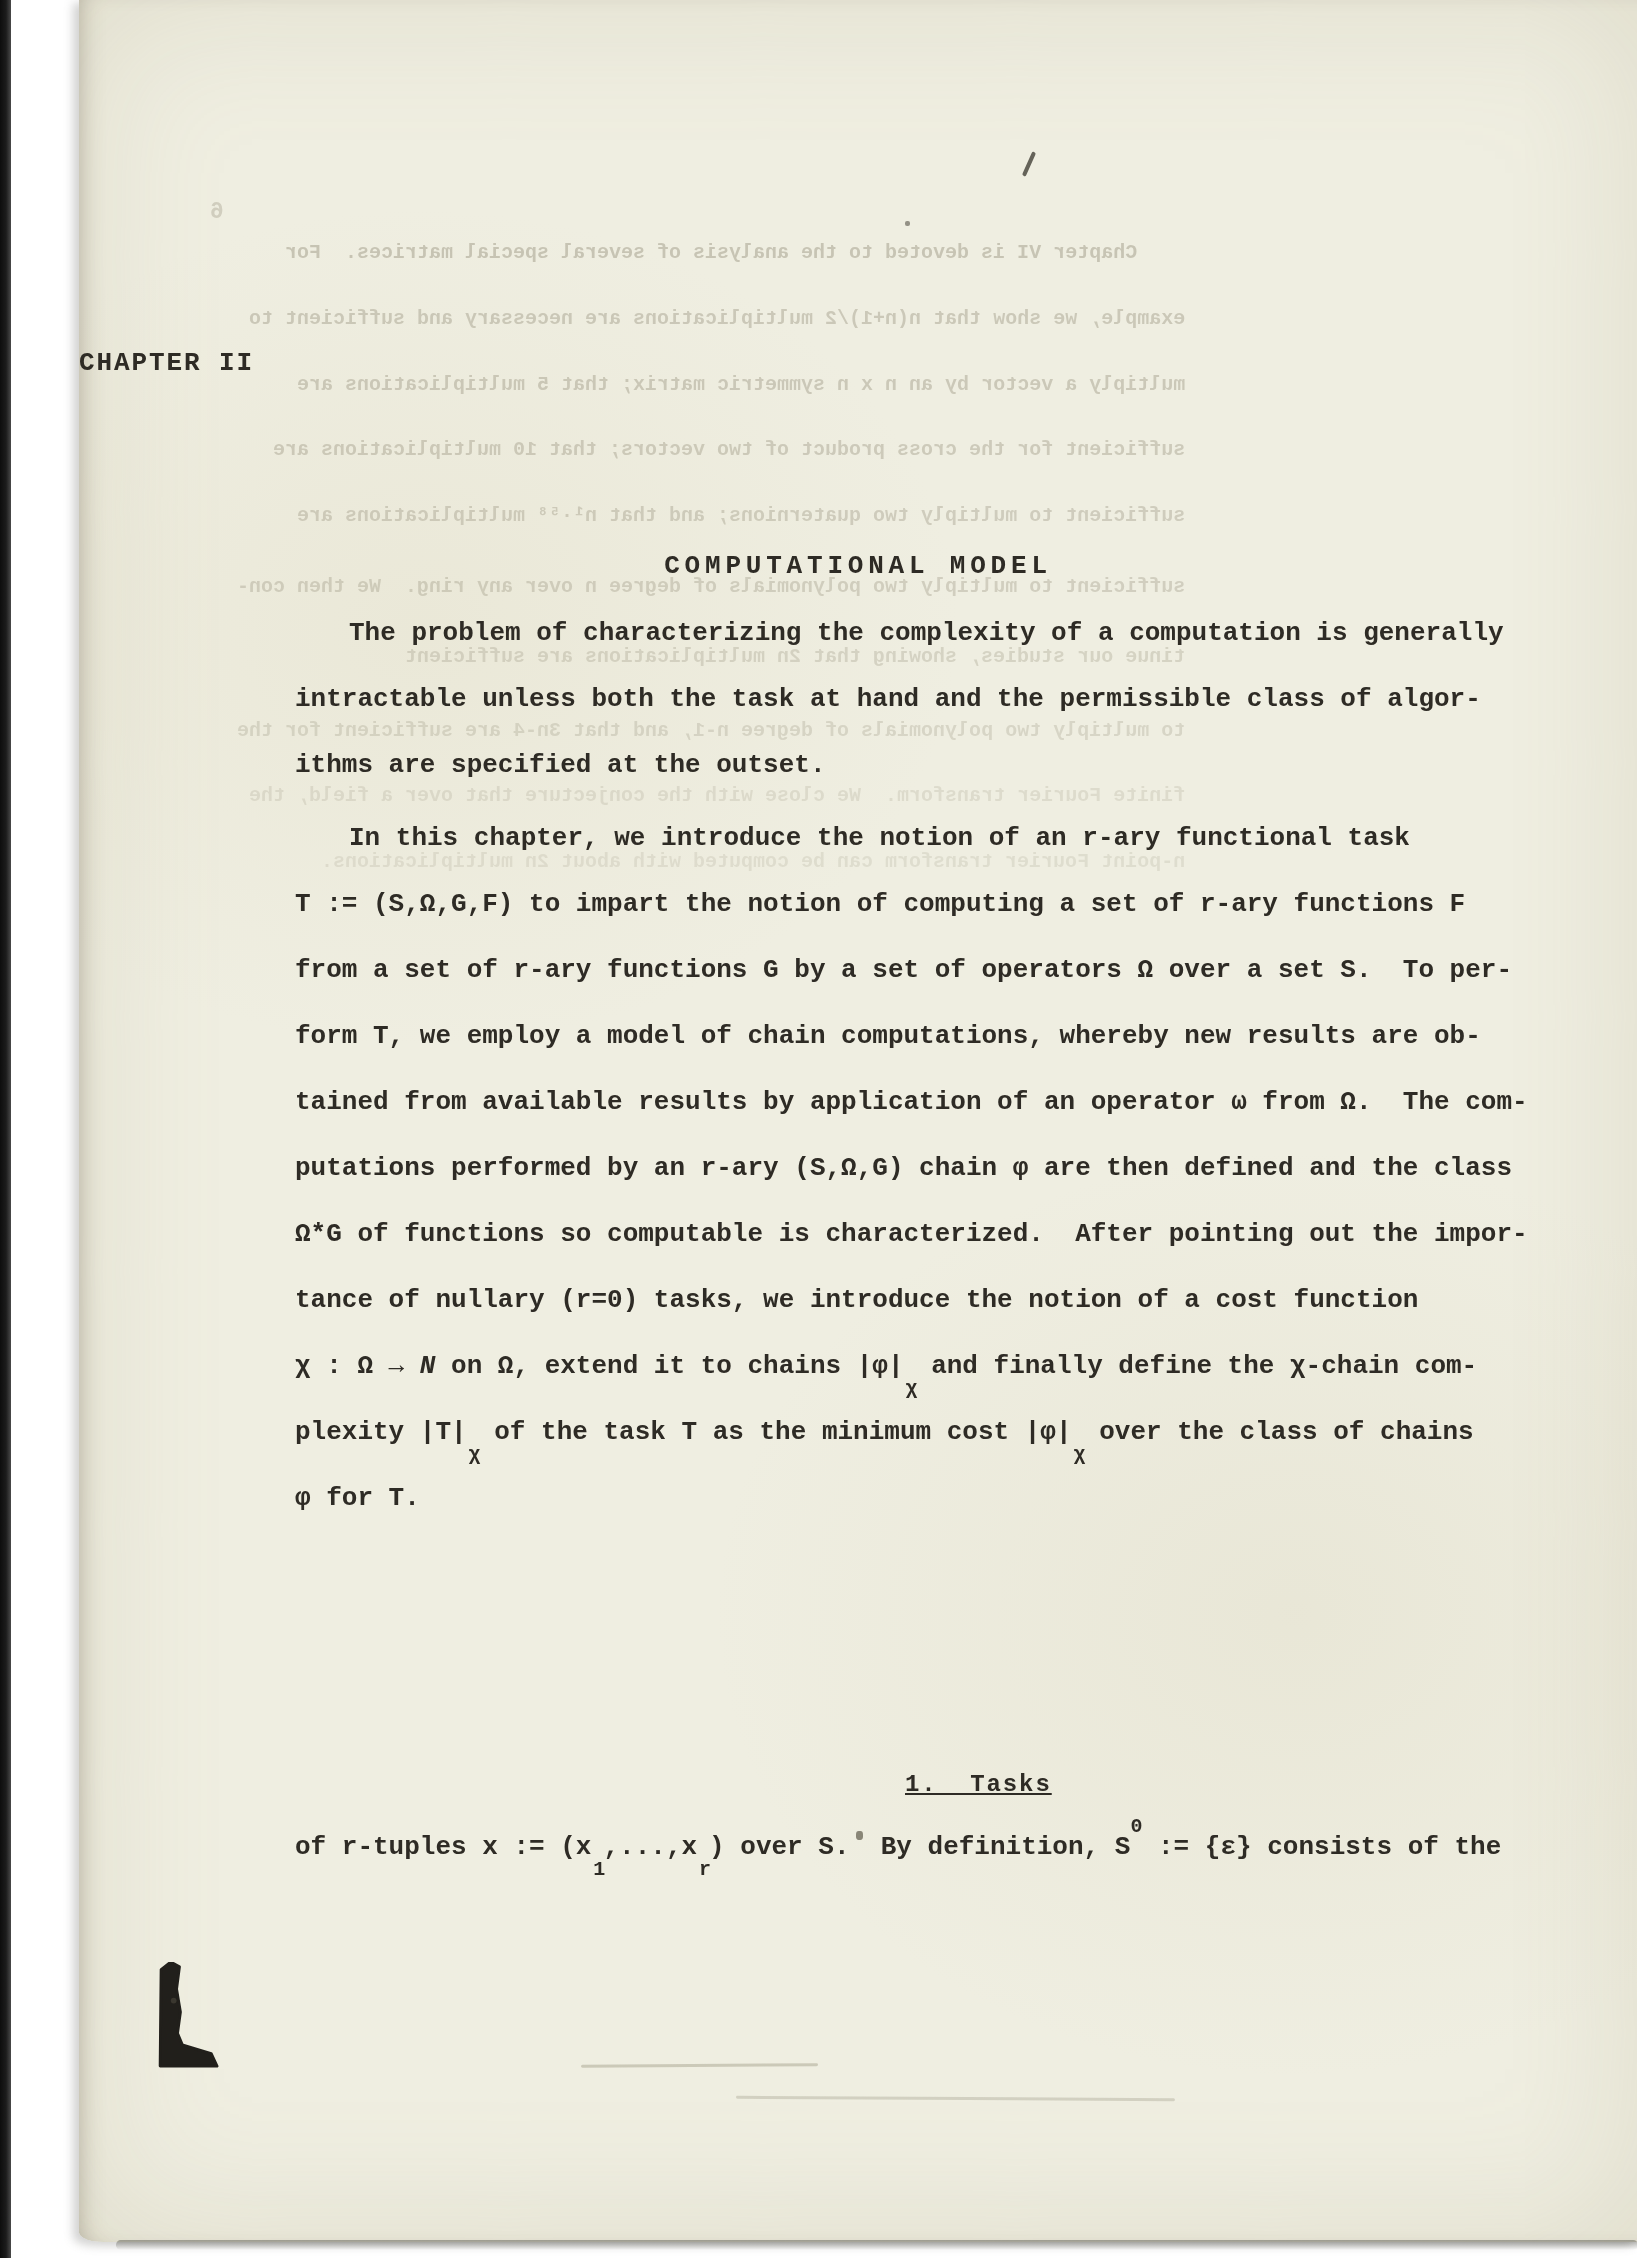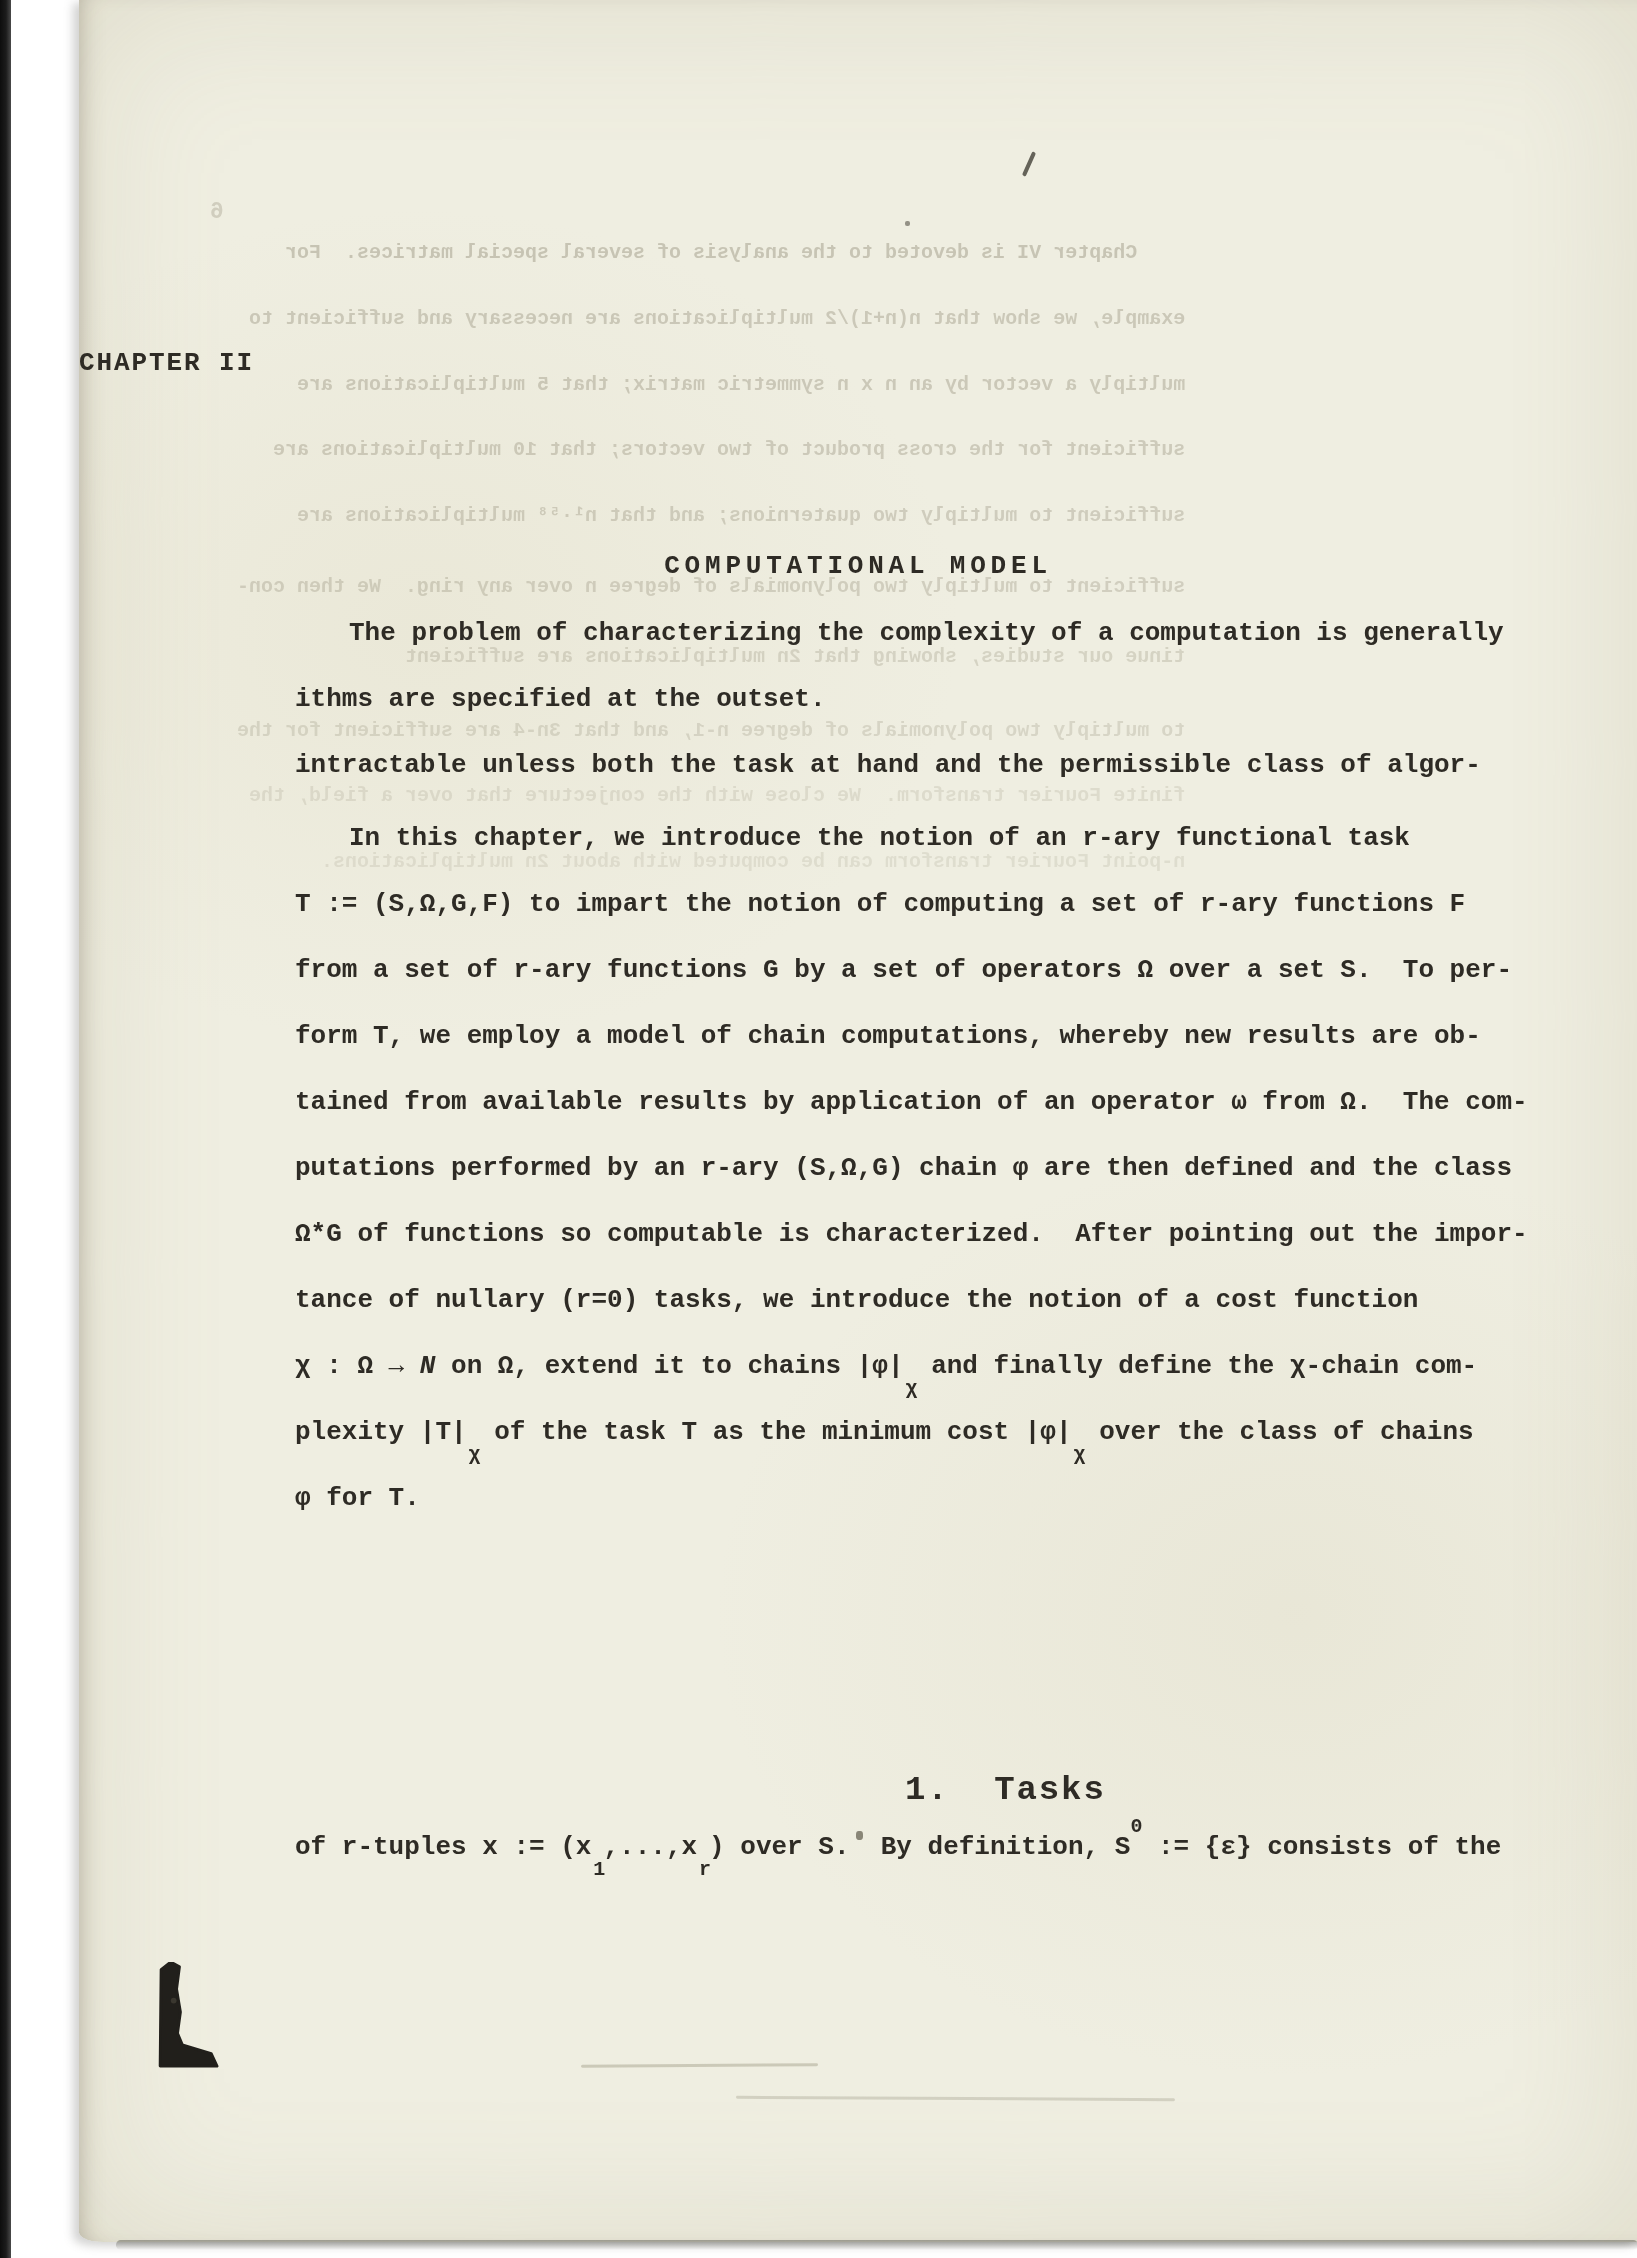--- a/index.html
+++ b/index.html
@@ -25,21 +25,21 @@
     border-bottom-left-radius:25px 9.7px;
   }
   .paper-shadow{
     position:absolute;left:116px;top:2240px;width:1522px;height:9.7px;
     background:linear-gradient(180deg,rgba(70,70,62,0.45),rgba(70,70,62,0));
     border-radius:4.8px;
   }
   .typed{color:#2e2b25;font-weight:700;}
   .chapter-heading{position:absolute;left:0;right:0;top:348px;font-size:26px;letter-spacing:1.9px;white-space:pre;}
   .title-heading{position:absolute;left:0;right:0;top:535px;text-align:center;font-size:26px;letter-spacing:4.8px;white-space:pre;margin-top:16px;}
-  .section-heading{position:absolute;left:826px;top:1771px;font-size:34px;letter-spacing:1.9px;white-space:pre;}
+  .section-heading{position:absolute;left:826px;top:1771px;font-size:24px;letter-spacing:1.9px;white-space:pre;text-decoration:underline;}
   .para{position:absolute;left:216px;width:1274px;font-size:26px;line-height:66px;white-space:pre;}
   .para-1{top:600px;}
   .para-2{top:805px;}
   .para-3{top:1814px;}
   .tline{height:66px;}
   .tline.indent{padding-left:54px;}
   .para sub{font-size:20px;position:relative;top:14.5px;left:1.9px;line-height:0;}
   .para sup{font-size:20px;position:relative;top:-12.6px;line-height:0;}
   .para em{font-style:italic;}
   
@@ -88,21 +88,21 @@
       </div>
     <div class="bleed-page-number">6</div>
 
     <div class="speck speck-slash"></div>
     <div class="speck speck-dot-a"></div>
     <div class="speck speck-dot-b"></div>
 
     <div class="chapter-heading typed">CHAPTER II</div>
     <div class="title-heading typed">COMPUTATIONAL MODEL</div>
 
-    <div class="para para-1 typed"><div class="tline indent">The problem of characterizing the complexity of a computation is generally</div><div class="tline">ithms are specified at the outset.</div><div class="tline">intractable unless both the task at hand and the permissible class of algor-</div></div>
+    <div class="para para-1 typed"><div class="tline indent">The problem of characterizing the complexity of a computation is generally</div><div class="tline">intractable unless both the task at hand and the permissible class of algor-</div><div class="tline">ithms are specified at the outset.</div></div>
     <div class="para para-2 typed"><div class="tline indent">In this chapter, we introduce the notion of an r-ary functional task</div><div class="tline">T := (S,Ω,G,F) to impart the notion of computing a set of r-ary functions F</div><div class="tline">from a set of r-ary functions G by a set of operators Ω over a set S.  To per-</div><div class="tline">form T, we employ a model of chain computations, whereby new results are ob-</div><div class="tline">tained from available results by application of an operator ω from Ω.  The com-</div><div class="tline">putations performed by an r-ary (S,Ω,G) chain φ are then defined and the class</div><div class="tline">Ω*G of functions so computable is characterized.  After pointing out the impor-</div><div class="tline">tance of nullary (r=0) tasks, we introduce the notion of a cost function</div><div class="tline">χ : Ω → <em>N</em> on Ω, extend it to chains |φ|<sub>χ</sub> and finally define the χ-chain com-</div><div class="tline">plexity |T|<sub>χ</sub> of the task T as the minimum cost |φ|<sub>χ</sub> over the class of chains</div><div class="tline">φ for T.</div></div>
 
     <div class="section-heading typed">1.  Tasks</div>
 
     <div class="para para-3 typed"><div class="tline">of r-tuples x := (x<sub>1</sub>,...,x<sub>r</sub>) over S.  By definition, S<sup>0</sup> := {ε} consists of the</div></div>
 
     <svg class="ink-blob" width="70" height="106" viewBox="0 0 72 110">
       <polygon points="5,8 15,0 24,5 21,28 25,52 22,74 27,86 57,95 63,108 4,108" fill="#211f1b" stroke="#211f1b" stroke-width="3" stroke-linejoin="round"></polygon>
       <circle cx="18" cy="40" r="3" fill="#3a372f"></circle>
     </svg>

